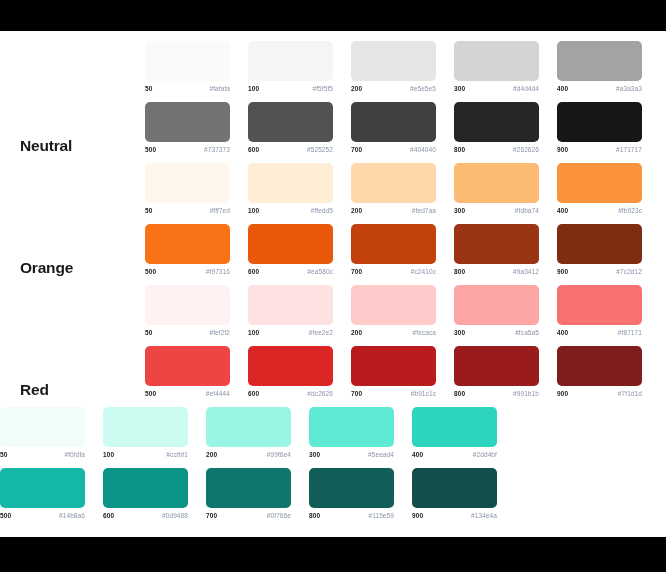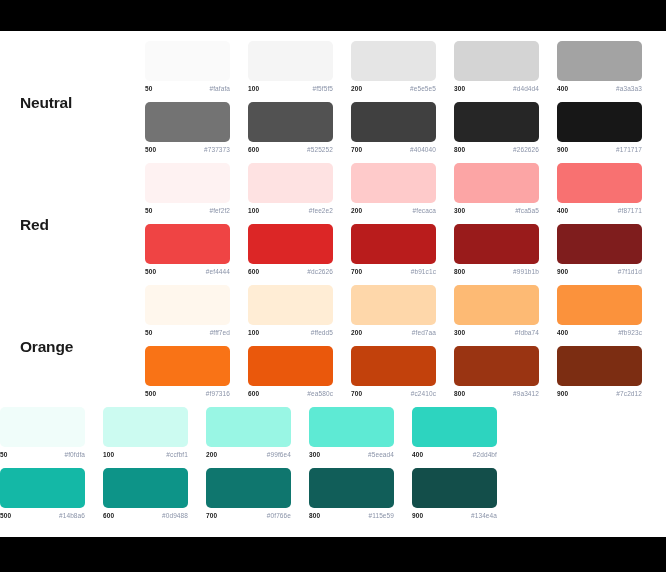--- a/index.html
+++ b/index.html
@@ -24,21 +24,21 @@
     position: relative;
     width: 666px;
     height: 506px;
     background: #ffffff;
     box-sizing: border-box;
   }
 
   .group {
     position: relative;
     display: flex;
-    align-items: center;
+    align-items: flex-end;
   }
 
   .group-label {
     width: 145px;
     box-sizing: border-box;
     padding-left: 20px;
     padding-top: 22px;
     font-size: 15.5px;
     font-weight: bold;
     color: #1a1a1a;
@@ -169,172 +169,172 @@
               <div class="swatch-chip" style="background: rgb(23, 23, 23);"></div>
               <div class="swatch-meta">
                 <span class="swatch-shade">900</span>
                 <span class="swatch-hex">#171717</span>
               </div>
             </div>
           </div>
         </div>
       </div>
       <div class="group">
-        <div class="group-label">Red</div>
+        <div class="group-label">Orange</div>
         <div class="group-rows">
           <div class="row">
             <div class="swatch-cell">
-              <div class="swatch-chip" style="background: rgb(254, 242, 242);"></div>
+              <div class="swatch-chip" style="background: rgb(255, 247, 237);"></div>
               <div class="swatch-meta">
                 <span class="swatch-shade">50</span>
-                <span class="swatch-hex">#fef2f2</span>
-              </div>
-            </div>
-            <div class="swatch-cell">
-              <div class="swatch-chip" style="background: rgb(254, 226, 226);"></div>
+                <span class="swatch-hex">#fff7ed</span>
+              </div>
+            </div>
+            <div class="swatch-cell">
+              <div class="swatch-chip" style="background: rgb(255, 237, 213);"></div>
               <div class="swatch-meta">
                 <span class="swatch-shade">100</span>
-                <span class="swatch-hex">#fee2e2</span>
-              </div>
-            </div>
-            <div class="swatch-cell">
-              <div class="swatch-chip" style="background: rgb(254, 202, 202);"></div>
+                <span class="swatch-hex">#ffedd5</span>
+              </div>
+            </div>
+            <div class="swatch-cell">
+              <div class="swatch-chip" style="background: rgb(254, 215, 170);"></div>
               <div class="swatch-meta">
                 <span class="swatch-shade">200</span>
-                <span class="swatch-hex">#fecaca</span>
-              </div>
-            </div>
-            <div class="swatch-cell">
-              <div class="swatch-chip" style="background: rgb(252, 165, 165);"></div>
+                <span class="swatch-hex">#fed7aa</span>
+              </div>
+            </div>
+            <div class="swatch-cell">
+              <div class="swatch-chip" style="background: rgb(253, 186, 116);"></div>
               <div class="swatch-meta">
                 <span class="swatch-shade">300</span>
-                <span class="swatch-hex">#fca5a5</span>
-              </div>
-            </div>
-            <div class="swatch-cell">
-              <div class="swatch-chip" style="background: rgb(248, 113, 113);"></div>
+                <span class="swatch-hex">#fdba74</span>
+              </div>
+            </div>
+            <div class="swatch-cell">
+              <div class="swatch-chip" style="background: rgb(251, 146, 60);"></div>
               <div class="swatch-meta">
                 <span class="swatch-shade">400</span>
-                <span class="swatch-hex">#f87171</span>
-              </div>
-            </div>
-          </div>
-          <div class="row">
-            <div class="swatch-cell">
-              <div class="swatch-chip" style="background: rgb(239, 68, 68);"></div>
+                <span class="swatch-hex">#fb923c</span>
+              </div>
+            </div>
+          </div>
+          <div class="row">
+            <div class="swatch-cell">
+              <div class="swatch-chip" style="background: rgb(249, 115, 22);"></div>
               <div class="swatch-meta">
                 <span class="swatch-shade">500</span>
-                <span class="swatch-hex">#ef4444</span>
-              </div>
-            </div>
-            <div class="swatch-cell">
-              <div class="swatch-chip" style="background: rgb(220, 38, 38);"></div>
+                <span class="swatch-hex">#f97316</span>
+              </div>
+            </div>
+            <div class="swatch-cell">
+              <div class="swatch-chip" style="background: rgb(234, 88, 12);"></div>
               <div class="swatch-meta">
                 <span class="swatch-shade">600</span>
-                <span class="swatch-hex">#dc2626</span>
-              </div>
-            </div>
-            <div class="swatch-cell">
-              <div class="swatch-chip" style="background: rgb(185, 28, 28);"></div>
+                <span class="swatch-hex">#ea580c</span>
+              </div>
+            </div>
+            <div class="swatch-cell">
+              <div class="swatch-chip" style="background: rgb(194, 65, 12);"></div>
               <div class="swatch-meta">
                 <span class="swatch-shade">700</span>
-                <span class="swatch-hex">#b91c1c</span>
-              </div>
-            </div>
-            <div class="swatch-cell">
-              <div class="swatch-chip" style="background: rgb(153, 27, 27);"></div>
+                <span class="swatch-hex">#c2410c</span>
+              </div>
+            </div>
+            <div class="swatch-cell">
+              <div class="swatch-chip" style="background: rgb(154, 52, 18);"></div>
               <div class="swatch-meta">
                 <span class="swatch-shade">800</span>
-                <span class="swatch-hex">#991b1b</span>
-              </div>
-            </div>
-            <div class="swatch-cell">
-              <div class="swatch-chip" style="background: rgb(127, 29, 29);"></div>
+                <span class="swatch-hex">#9a3412</span>
+              </div>
+            </div>
+            <div class="swatch-cell">
+              <div class="swatch-chip" style="background: rgb(124, 45, 18);"></div>
               <div class="swatch-meta">
                 <span class="swatch-shade">900</span>
-                <span class="swatch-hex">#7f1d1d</span>
+                <span class="swatch-hex">#7c2d12</span>
               </div>
             </div>
           </div>
         </div>
       </div>
       <div class="group">
-        <div class="group-label">Orange</div>
+        <div class="group-label">Red</div>
         <div class="group-rows">
           <div class="row">
             <div class="swatch-cell">
-              <div class="swatch-chip" style="background: rgb(255, 247, 237);"></div>
+              <div class="swatch-chip" style="background: rgb(254, 242, 242);"></div>
               <div class="swatch-meta">
                 <span class="swatch-shade">50</span>
-                <span class="swatch-hex">#fff7ed</span>
-              </div>
-            </div>
-            <div class="swatch-cell">
-              <div class="swatch-chip" style="background: rgb(255, 237, 213);"></div>
+                <span class="swatch-hex">#fef2f2</span>
+              </div>
+            </div>
+            <div class="swatch-cell">
+              <div class="swatch-chip" style="background: rgb(254, 226, 226);"></div>
               <div class="swatch-meta">
                 <span class="swatch-shade">100</span>
-                <span class="swatch-hex">#ffedd5</span>
-              </div>
-            </div>
-            <div class="swatch-cell">
-              <div class="swatch-chip" style="background: rgb(254, 215, 170);"></div>
+                <span class="swatch-hex">#fee2e2</span>
+              </div>
+            </div>
+            <div class="swatch-cell">
+              <div class="swatch-chip" style="background: rgb(254, 202, 202);"></div>
               <div class="swatch-meta">
                 <span class="swatch-shade">200</span>
-                <span class="swatch-hex">#fed7aa</span>
-              </div>
-            </div>
-            <div class="swatch-cell">
-              <div class="swatch-chip" style="background: rgb(253, 186, 116);"></div>
+                <span class="swatch-hex">#fecaca</span>
+              </div>
+            </div>
+            <div class="swatch-cell">
+              <div class="swatch-chip" style="background: rgb(252, 165, 165);"></div>
               <div class="swatch-meta">
                 <span class="swatch-shade">300</span>
-                <span class="swatch-hex">#fdba74</span>
-              </div>
-            </div>
-            <div class="swatch-cell">
-              <div class="swatch-chip" style="background: rgb(251, 146, 60);"></div>
+                <span class="swatch-hex">#fca5a5</span>
+              </div>
+            </div>
+            <div class="swatch-cell">
+              <div class="swatch-chip" style="background: rgb(248, 113, 113);"></div>
               <div class="swatch-meta">
                 <span class="swatch-shade">400</span>
-                <span class="swatch-hex">#fb923c</span>
-              </div>
-            </div>
-          </div>
-          <div class="row">
-            <div class="swatch-cell">
-              <div class="swatch-chip" style="background: rgb(249, 115, 22);"></div>
+                <span class="swatch-hex">#f87171</span>
+              </div>
+            </div>
+          </div>
+          <div class="row">
+            <div class="swatch-cell">
+              <div class="swatch-chip" style="background: rgb(239, 68, 68);"></div>
               <div class="swatch-meta">
                 <span class="swatch-shade">500</span>
-                <span class="swatch-hex">#f97316</span>
-              </div>
-            </div>
-            <div class="swatch-cell">
-              <div class="swatch-chip" style="background: rgb(234, 88, 12);"></div>
+                <span class="swatch-hex">#ef4444</span>
+              </div>
+            </div>
+            <div class="swatch-cell">
+              <div class="swatch-chip" style="background: rgb(220, 38, 38);"></div>
               <div class="swatch-meta">
                 <span class="swatch-shade">600</span>
-                <span class="swatch-hex">#ea580c</span>
-              </div>
-            </div>
-            <div class="swatch-cell">
-              <div class="swatch-chip" style="background: rgb(194, 65, 12);"></div>
+                <span class="swatch-hex">#dc2626</span>
+              </div>
+            </div>
+            <div class="swatch-cell">
+              <div class="swatch-chip" style="background: rgb(185, 28, 28);"></div>
               <div class="swatch-meta">
                 <span class="swatch-shade">700</span>
-                <span class="swatch-hex">#c2410c</span>
-              </div>
-            </div>
-            <div class="swatch-cell">
-              <div class="swatch-chip" style="background: rgb(154, 52, 18);"></div>
+                <span class="swatch-hex">#b91c1c</span>
+              </div>
+            </div>
+            <div class="swatch-cell">
+              <div class="swatch-chip" style="background: rgb(153, 27, 27);"></div>
               <div class="swatch-meta">
                 <span class="swatch-shade">800</span>
-                <span class="swatch-hex">#9a3412</span>
-              </div>
-            </div>
-            <div class="swatch-cell">
-              <div class="swatch-chip" style="background: rgb(124, 45, 18);"></div>
+                <span class="swatch-hex">#991b1b</span>
+              </div>
+            </div>
+            <div class="swatch-cell">
+              <div class="swatch-chip" style="background: rgb(127, 29, 29);"></div>
               <div class="swatch-meta">
                 <span class="swatch-shade">900</span>
-                <span class="swatch-hex">#7c2d12</span>
+                <span class="swatch-hex">#7f1d1d</span>
               </div>
             </div>
           </div>
         </div>
       </div>
       <div class="group">
         <div class="group-rows">
           <div class="row">
             <div class="swatch-cell">
               <div class="swatch-chip" style="background: rgb(240, 253, 250);"></div>

